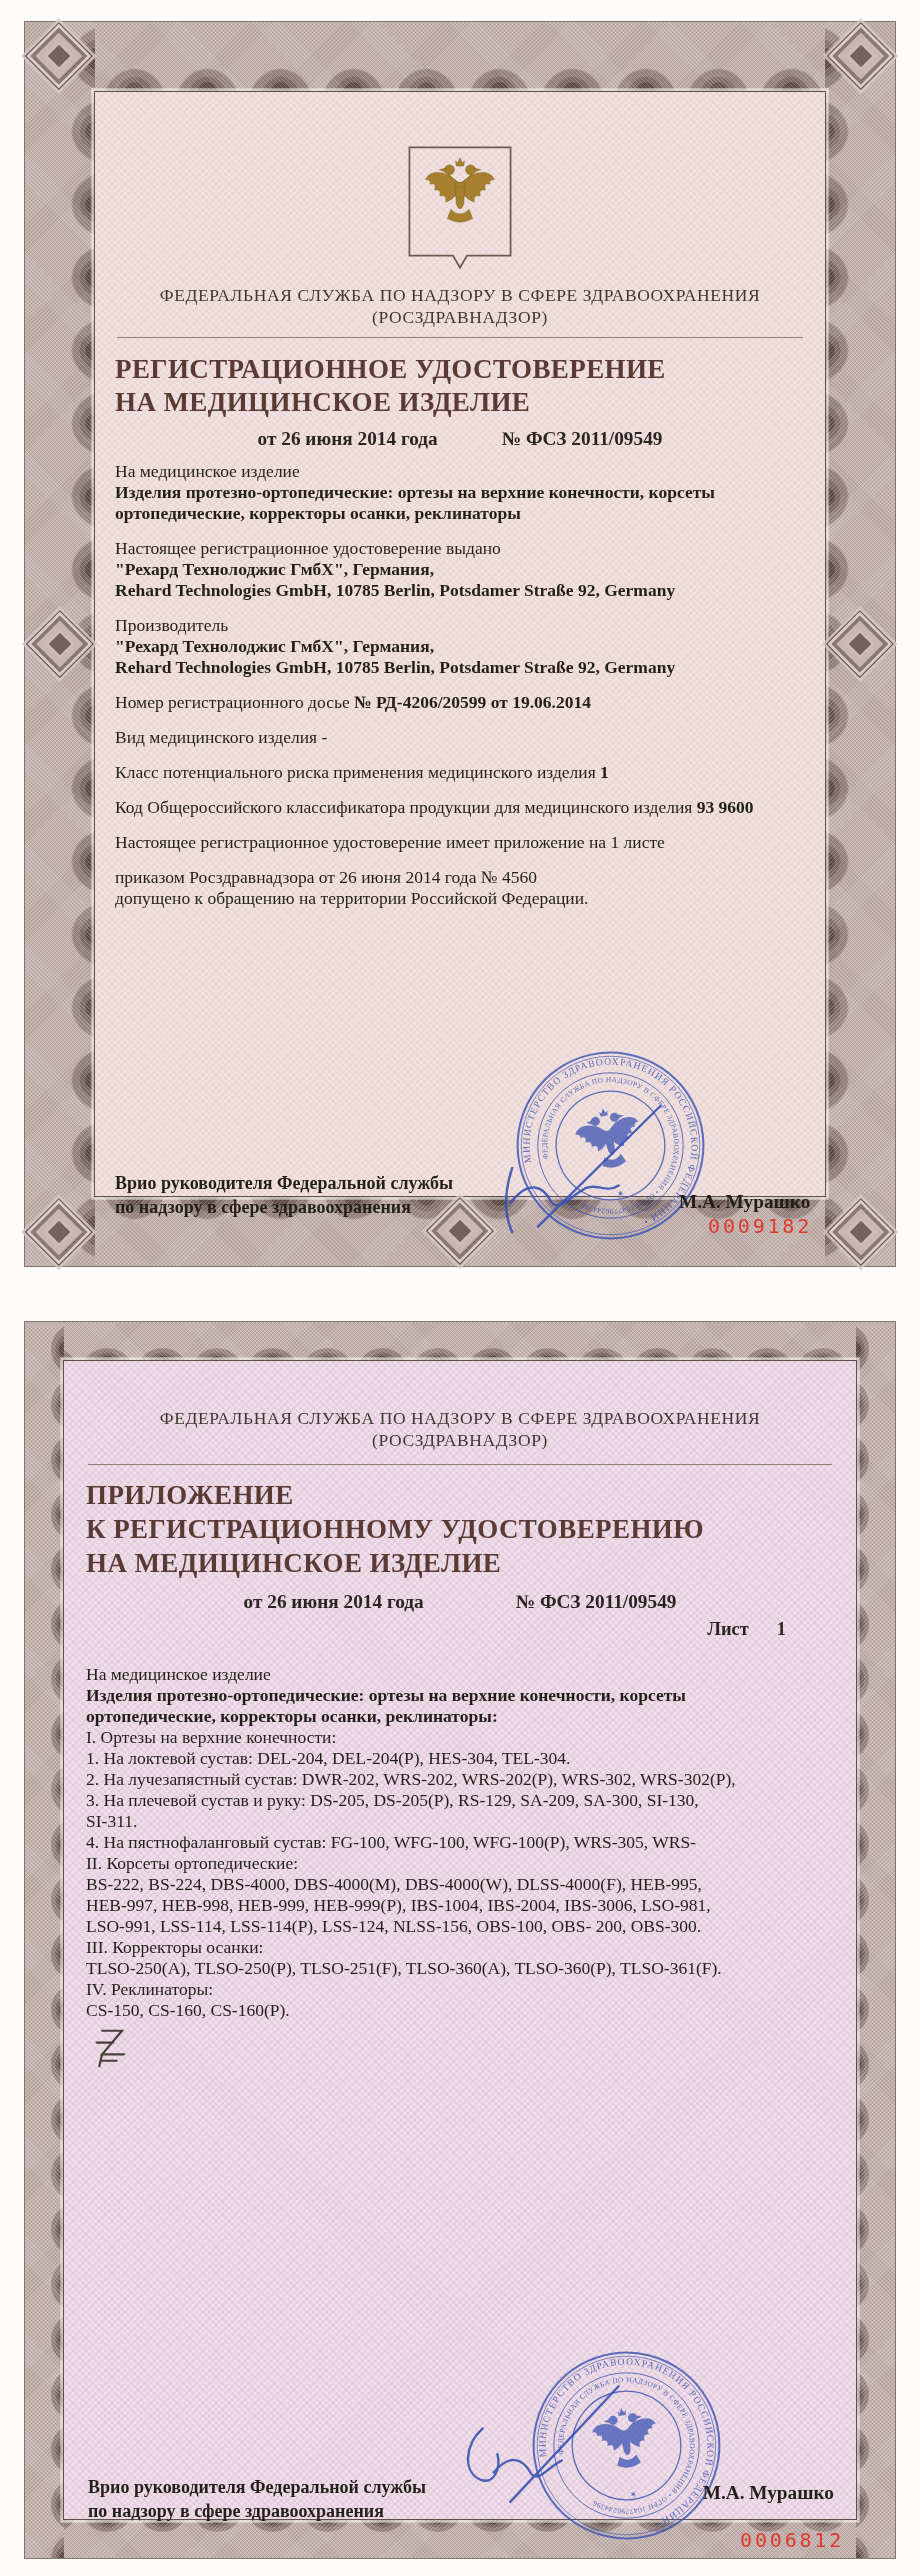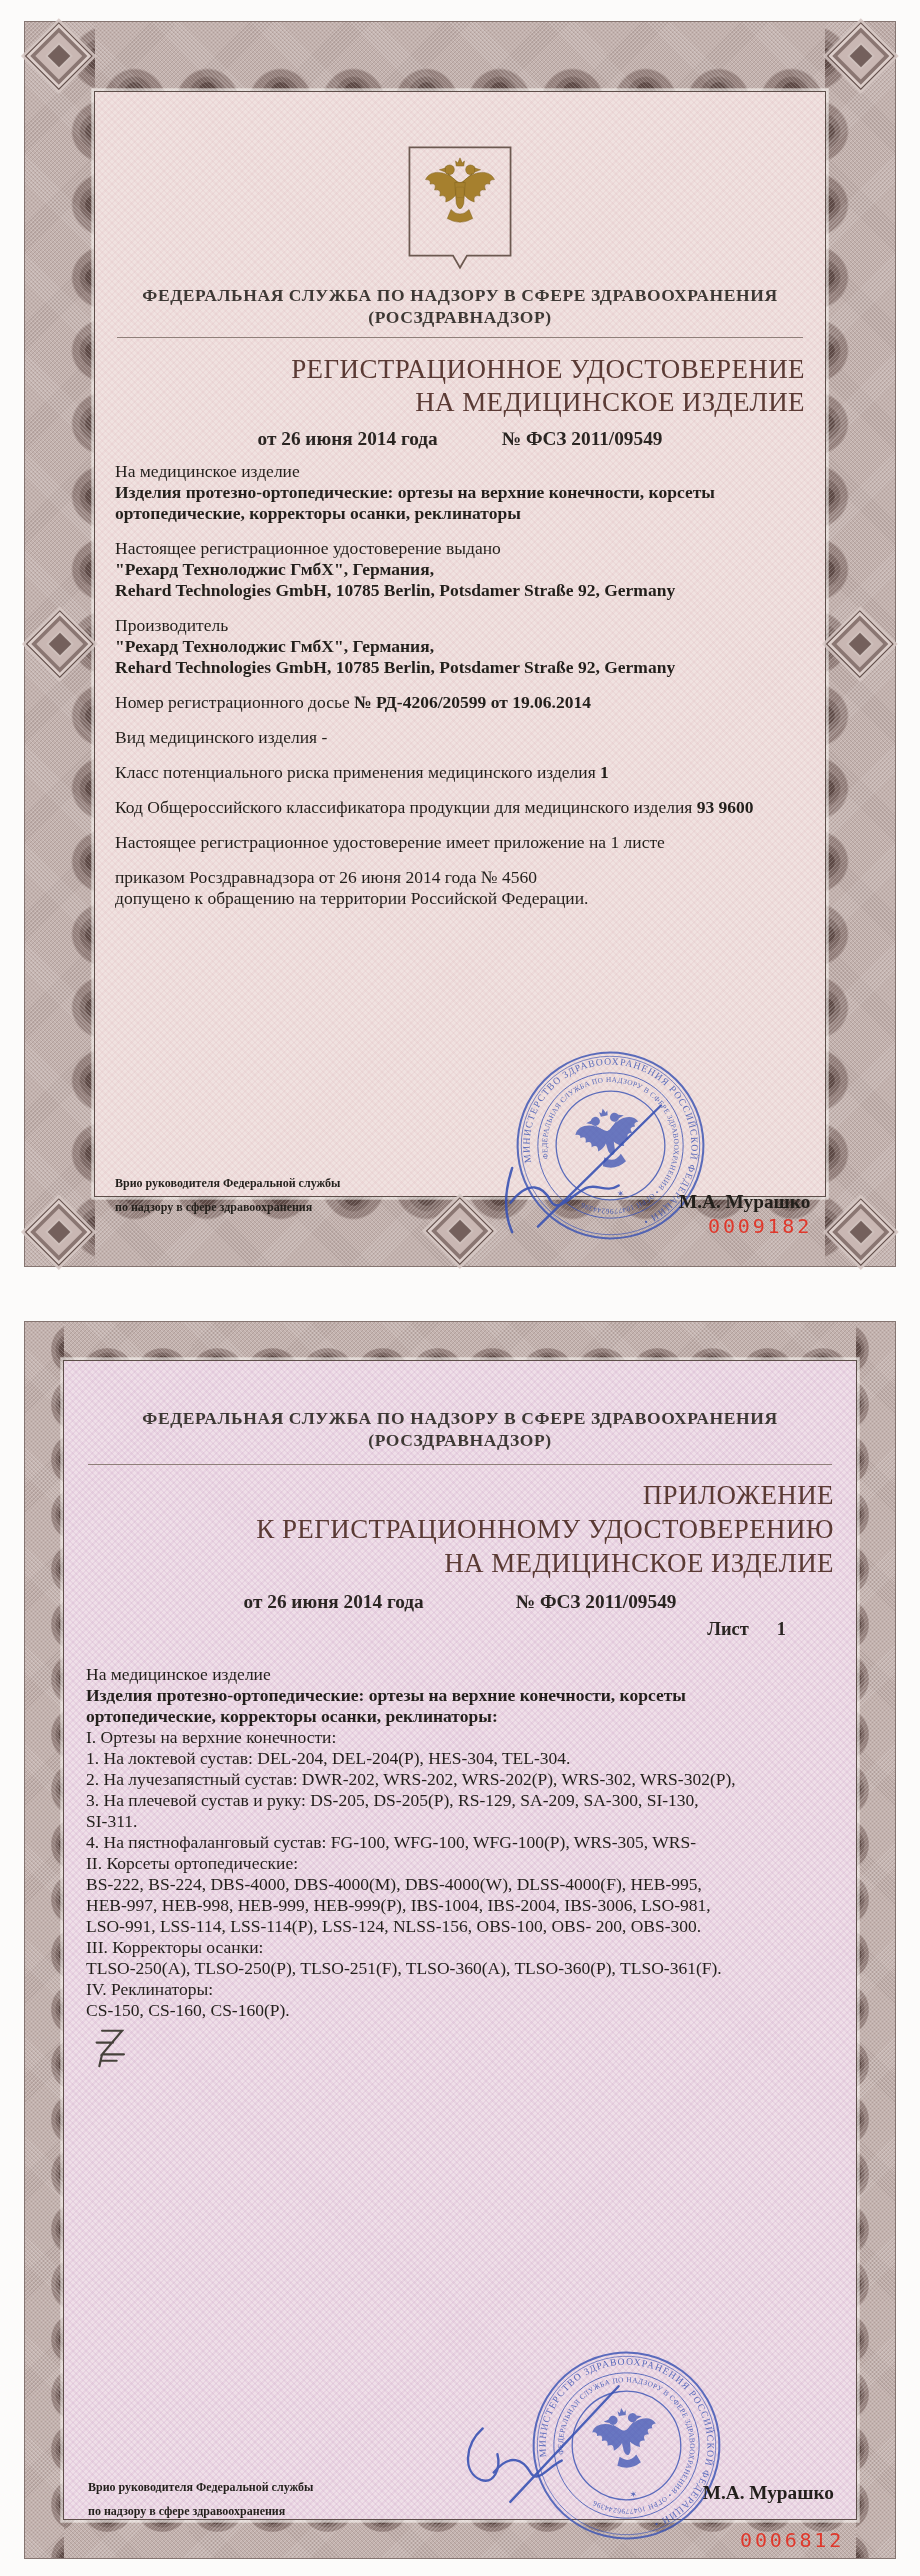--- a/index.html
+++ b/index.html
@@ -57,44 +57,44 @@
   .page2 .paper{inset:39px;background-color:#efdfe8;
     background-image:
       repeating-linear-gradient(45deg,rgba(190,138,184,.14) 0 1.8px,transparent 1.8px 4.6px),
       repeating-linear-gradient(-45deg,rgba(190,138,184,.14) 0 1.8px,transparent 1.8px 4.6px);}
   .content{position:relative;height:100%;padding:0 20px;box-sizing:border-box;}
   .page2 .content{padding:0 22px;}
 
   
   .badge{display:block;margin:52px auto 0;width:114px;height:129px;}
   .agency{margin-top:11px;text-align:center;font-size:17.5px;line-height:22px;
-    color:#3d3834;letter-spacing:0.6px;font-weight:bold;}
+    color:#3d3834;letter-spacing:0.6px;}
   .page2 .agency{margin-top:46px;}
   .rule{border:0;border-top:0.9px solid #8f7f79;margin:9.2px 1.8px 0;}
   .page2 .rule{margin-top:13px;}
-  .doc-title{margin:14.7px 0 0;text-align:right;font-weight:400;font-size:27px;line-height:33px;
+  .doc-title{margin:14.7px 0 0;text-align:left;font-weight:700;font-size:27px;line-height:33px;
     color:#5a3a34;letter-spacing:0.4px;}
   .page2 .doc-title{margin-top:13px;line-height:34px;}
   .date-row{margin-top:9.2px;display:flex;justify-content:center;gap:64px;
     font-weight:700;font-size:19.3px;color:#2a2522;}
   .page2 .date-row{margin-top:11px;gap:92px;}
   .sheet-row{margin-top:5.5px;text-align:right;padding-right:48px;font-weight:700;font-size:18.4px;color:#2a2522;}
   .sheet-num{margin-left:28px;}
 
   .bodytxt{margin-top:11px;font-size:17.5px;line-height:21px;color:#221f1b;}
   .page2 .bodytxt{margin-top:24px;line-height:21px;}
   .para{margin-bottom:14px;}
   .page2 .para{margin-bottom:0;}
   .tline{white-space:nowrap;}
   .bold{font-weight:700;}
 
   .zmark{display:block;margin:3.7px 0 0 7.4px;width:40px;height:48px;}
 
   
-  .sig-role{position:absolute;left:20px;bottom:29px;font-weight:700;font-size:12px;
+  .sig-role{position:absolute;left:20px;bottom:29px;font-weight:700;font-size:18px;
     line-height:24px;color:#221f1b;z-index:4;}
   .page2 .sig-role{left:24px;bottom:42px;}
   .sig-name{position:absolute;right:14.7px;bottom:35px;font-weight:700;font-size:19.3px;color:#221f1b;z-index:5;}
   .page2 .sig-name{right:22px;bottom:61px;}
   .serial{position:absolute;right:13px;bottom:10px;font-family:"DejaVu Sans Mono",monospace;
     font-size:20px;letter-spacing:2.8px;color:#df382c;z-index:5;}
   .page2 .serial{right:12px;bottom:13px;}
 
   .stamp{position:absolute;width:195px;height:195px;z-index:4;pointer-events:none;}
   .page1 .stamp{left:418px;top:904px;}

